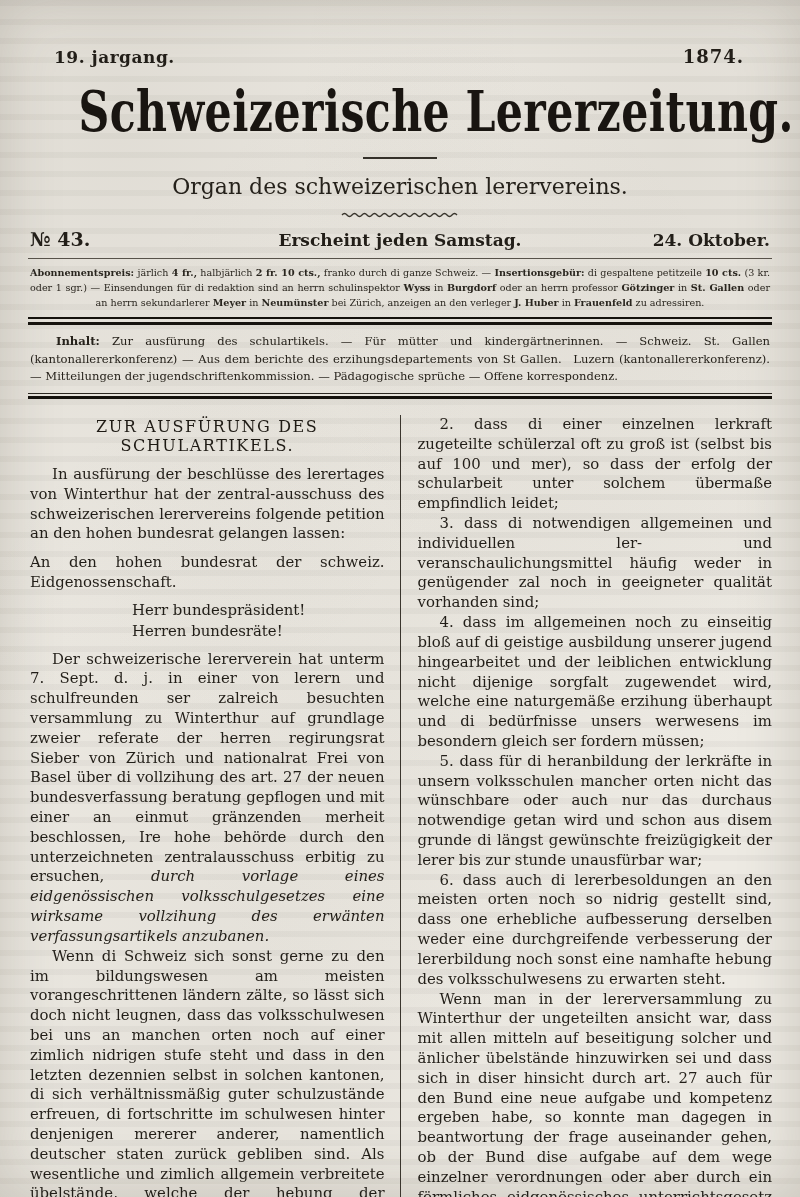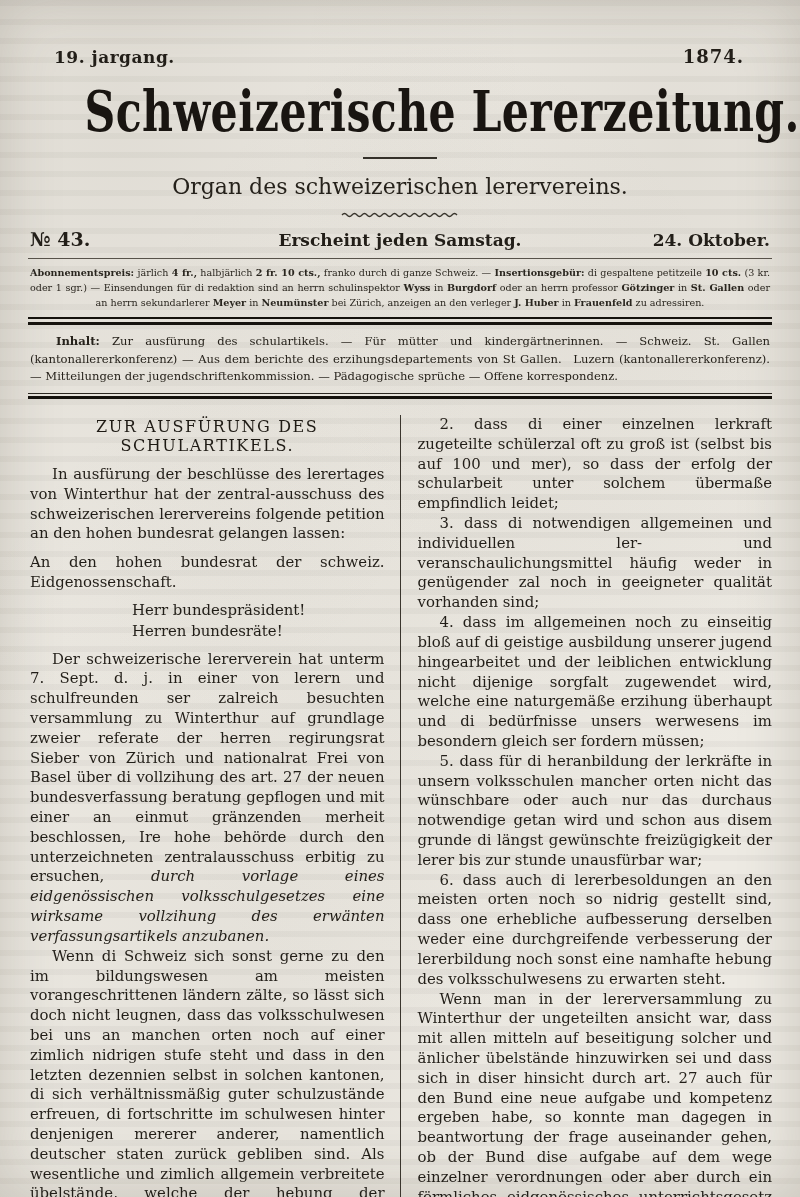--- a/index.html
+++ b/index.html
@@ -20,21 +20,21 @@
   }
   .page::before{ 
     content:"";position:absolute;inset:0;pointer-events:none;
     background:repeating-linear-gradient(0deg, transparent 0 13px, rgba(90,82,68,0.045) 13px 19px);
     mix-blend-mode:multiply;
   }
   .topline{display:flex;justify-content:space-between;align-items:baseline;
     padding:46px 56px 0 54px;font-weight:bold;}
   .volume{font-size:17px;letter-spacing:0.5px;}
   .year{font-size:18px;letter-spacing:1px;}
-  .masthead-wrap{text-align:center;margin-top:14px;white-space:nowrap;margin-left:6px;}
+  .masthead-wrap{text-align:center;margin-top:14px;white-space:nowrap;}
   .masthead{display:inline-block;font-size:52px;font-weight:bold;letter-spacing:0.5px;
     transform:scale(0.82,1.06);transform-origin:center;color:#191511;}
   .title-rule{width:74px;height:2px;background:#35312a;margin:15px auto 0;}
   .subtitle{text-align:center;font-size:22px;margin-top:15px;color:#26221b;}
   .wavy{display:block;margin:12px auto 0;}
   .issue-bar{display:flex;justify-content:space-between;align-items:baseline;
     margin:9px 30px 0 30px;font-weight:bold;}
   .issue-no{font-size:19px;width:160px;}
   .issue-freq{font-size:17px;text-align:center;flex:1;}
   .issue-date{font-size:17px;width:160px;text-align:right;}

